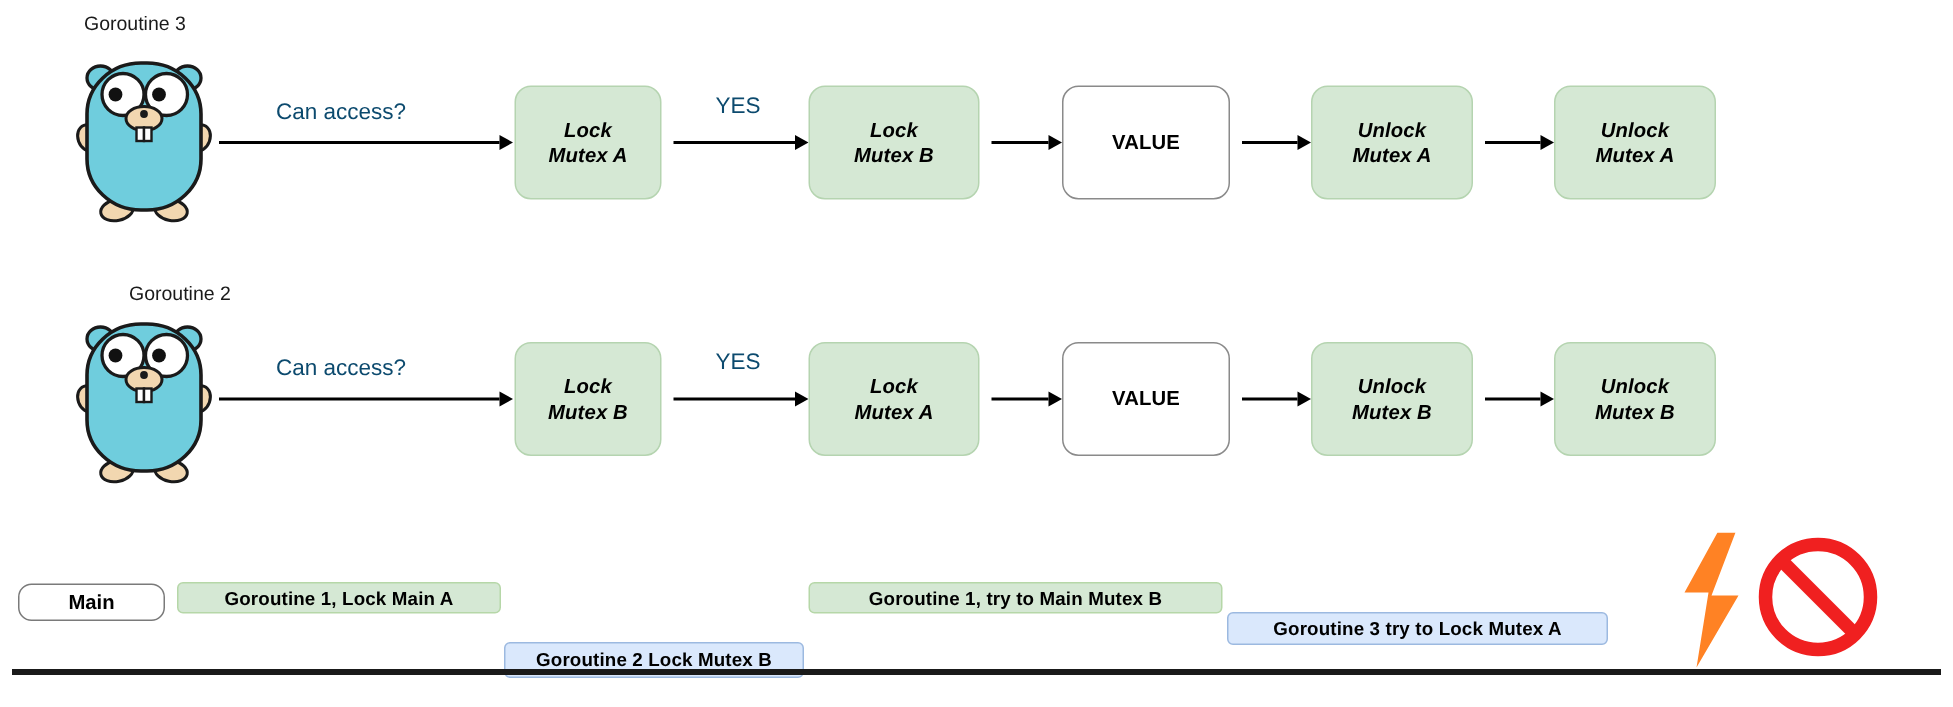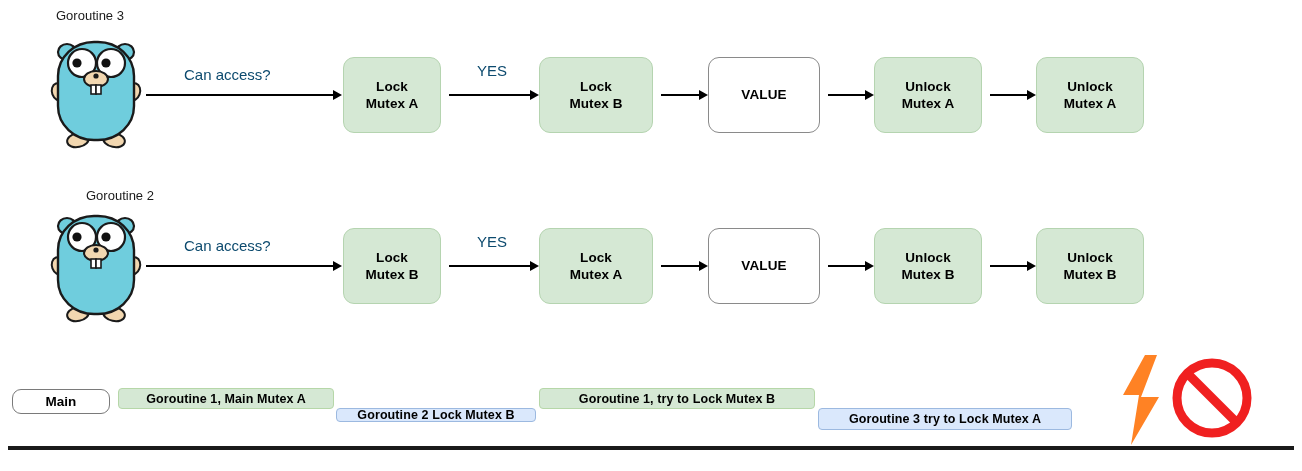--- a/index.html
+++ b/index.html
@@ -9,21 +9,21 @@
   .lane-label{position:absolute;font-size:13px;color:#1a1a1a;white-space:nowrap;}
 
   
   .gopher{position:absolute;width:96px;height:120px;}
   .gopher svg{display:block;width:100%;height:100%;}
 
   
   .node{position:absolute;box-sizing:border-box;display:flex;align-items:center;
         justify-content:center;text-align:center;border-radius:11px;
         font-size:13.5px;font-weight:bold;line-height:1.28;letter-spacing:.1px;}
-  .node.green{background:#d5e8d4;border:1px solid #b5d4b0;}
+  .node.green{background:#d5e8d4;border:1px solid #b5d4b0;font-style:italic;}
   .node.white{background:#ffffff;border:1px solid #8a8a8a;}
   .node span{display:block;}
 
   
   .arrow{position:absolute;height:10px;}
   .arrow .shaft{position:absolute;left:0;top:4px;height:2.4px;background:#000;}
   .arrow .head{position:absolute;top:0;width:0;height:0;
                border-top:5px solid transparent;border-bottom:5px solid transparent;
                border-left:9px solid #000;}
   .arrow-label{position:absolute;font-size:15px;color:#0c4a6e;white-space:nowrap;}
@@ -214,25 +214,25 @@
 
 <div class="node green" style="left:1036px;top:228px;width:108px;height:76px;">
   <div>
       <span>Unlock</span>
       <span>Mutex B</span>
     </div>
 </div>
 
 <div class="main-box" style="left:12px;top:389px;width:98px;height:25px;">Main</div>
 
-<div class="tl-bar green" style="left:118px;top:388px;width:216px;height:21px;">Goroutine 1, Main Mutex A</div>
-
-<div class="tl-bar blue" style="left:336px;top:408px;width:200px;height:14px;">Goroutine 2 Lock Mutex B</div>
-
-<div class="tl-bar green" style="left:539px;top:388px;width:276px;height:21px;">Goroutine 1, try to Lock Mutex B</div>
+<div class="tl-bar green" style="left:118px;top:388px;width:216px;height:21px;">Goroutine 1, Lock Main A</div>
+
+<div class="tl-bar blue" style="left:336px;top:428px;width:200px;height:24px;">Goroutine 2 Lock Mutex B</div>
+
+<div class="tl-bar green" style="left:539px;top:388px;width:276px;height:21px;">Goroutine 1, try to Main Mutex B</div>
 
 <div class="tl-bar blue" style="left:818px;top:408px;width:254px;height:22px;">Goroutine 3 try to Lock Mutex A</div>
 
 <div class="bolt" style="left:1119px;top:355px;width:44px;height:90px;">
   <svg viewBox="0 0 44 90" xmlns="http://www.w3.org/2000/svg">
     <polygon points="26,0 4,40 20,40 12,90 40,42 22,42 38,0" fill="#ff8224"></polygon>
   </svg>
 </div>
 
 <div class="ban" style="left:1169px;top:355px;width:86px;height:86px;">

